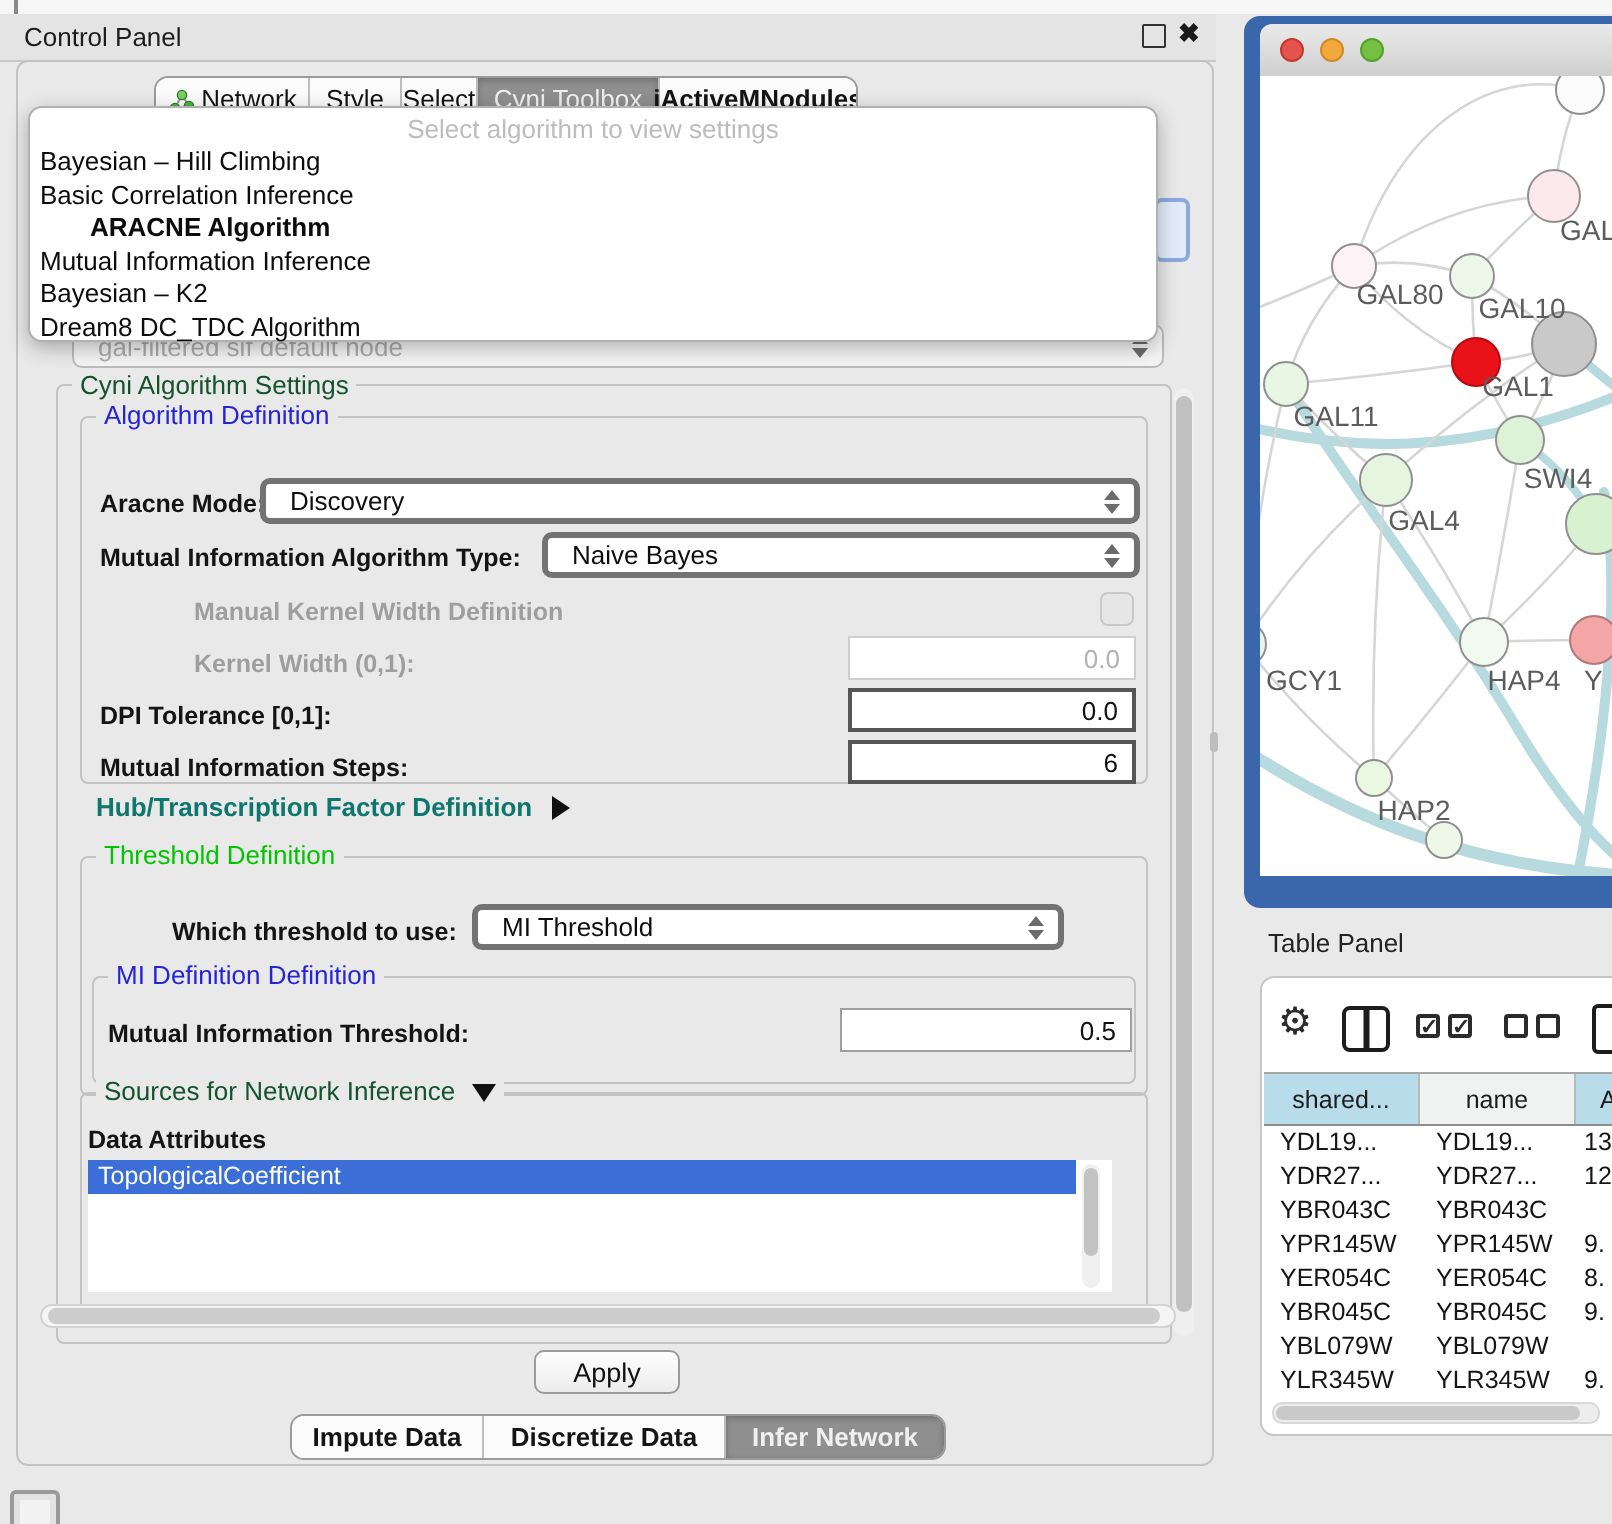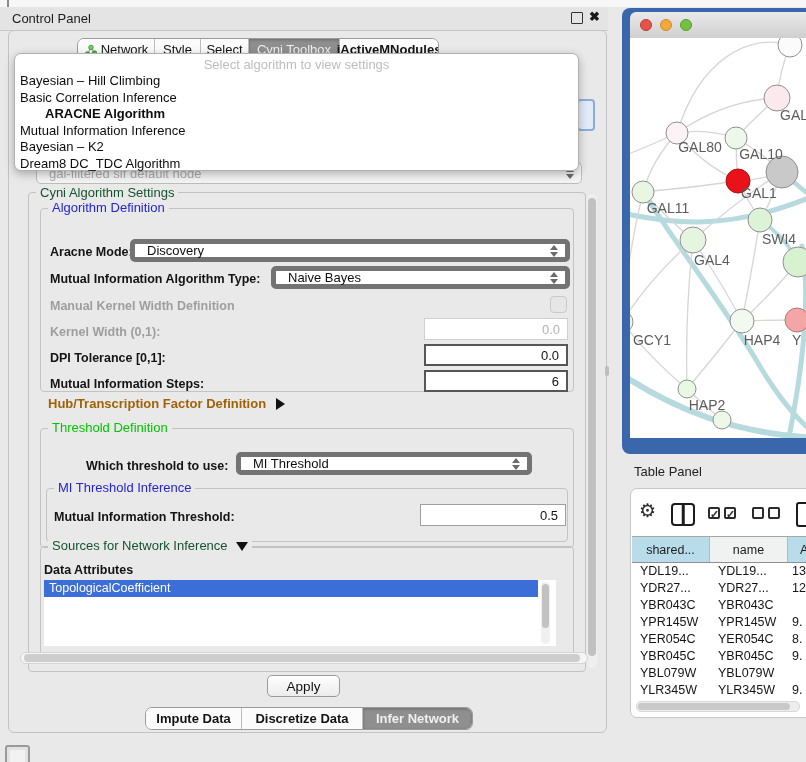--- a/index.html
+++ b/index.html
@@ -52,50 +52,50 @@
   #algdef-group{left:40px;top:208px;width:532px;height:182px;}
   #algdef-title{left:48px;top:201px;}
   #threshold-group{left:40px;top:428px;width:532px;height:118px;}
   #threshold-title{left:48px;top:421px;}
   #mi-group{left:46px;top:488px;width:520px;height:52px;}
   #mi-title{left:54px;top:481px;}
   #sources-group{left:40px;top:546px;width:532px;height:110px;}
   #sources-title{left:48px;top:539px;}
 
   .flabel{font-size:12.5px;font-weight:bold;color:#141414;white-space:nowrap;}
-  .flabel.dis{color:#9e9e9e;}
+  .flabel.dis{color:#9e9e9e;margin-left:47px;}
   #lbl-aracne{left:50px;top:245px;}
   #lbl-mitype{left:50px;top:272px;}
   #lbl-manual{left:50px;top:299px;}
   #lbl-kernel{left:50px;top:325px;}
   #lbl-dpi{left:50px;top:351px;}
   #lbl-steps{left:50px;top:377px;}
   #lbl-which{left:86px;top:459px;}
   #lbl-mit{left:54px;top:510px;}
   #lbl-dataattr{left:44px;top:563px;}
 
-  .combo{background:#fff;border:5px solid #737373;border-radius:5px;display:flex;align-items:center;
+  .combo{background:#fff;border:3px solid #737373;border-radius:5px;display:flex;align-items:center;
          font-size:13px;color:#0e0e0e;padding-left:12px;box-sizing:border-box;box-shadow:inset 0 1px 0 #fff;}
   #combo-aracne{left:130px;top:239px;width:440px;height:23px;}
   #combo-mitype{left:271px;top:266px;width:299px;height:23px;}
   #combo-which{left:236px;top:452px;width:296px;height:23px;}
   .stepper{margin-left:auto;margin-right:7px;display:flex;flex-direction:column;gap:2px;}
   .st-up{width:0;height:0;border-left:4px solid transparent;border-right:4px solid transparent;border-bottom:5px solid #6b6b6b;}
   .st-dn{width:0;height:0;border-left:4px solid transparent;border-right:4px solid transparent;border-top:5px solid #6b6b6b;}
 
   #chk-manual{left:550px;top:296px;width:15px;height:15px;background:#e6e6e6;border:1px solid #c9c9c9;border-radius:4px;}
 
   .tfield{background:#fff;font-size:13px;display:flex;align-items:center;justify-content:flex-end;
           padding-right:7px;box-sizing:border-box;color:#111;}
   #field-kernel{left:424px;top:318px;width:144px;height:22px;border:1px solid #cfcfcf;color:#b2b2b2;}
   #field-dpi{left:424px;top:344px;width:144px;height:22px;border:2px solid #565656;}
   #field-steps{left:424px;top:370px;width:144px;height:22px;border:2px solid #565656;}
   #field-mit{left:420px;top:504px;width:146px;height:22px;border:1px solid #9f9f9f;}
 
-  #hub-row{left:48px;top:396px;display:flex;align-items:center;font-size:13px;color:#a16207;font-weight:bold;}
+  #hub-row{left:48px;top:396px;display:flex;align-items:center;font-size:13px;color:#0f766e;font-weight:bold;}
   .tri-r{display:inline-block;width:0;height:0;border-left:9px solid #111;border-top:6px solid transparent;
          border-bottom:6px solid transparent;margin-left:10px;}
   .tri-d{display:inline-block;width:0;height:0;border-top:9px solid #111;border-left:6px solid transparent;
          border-right:6px solid transparent;margin-left:8px;}
 
   
   #attr-list{left:44px;top:580px;width:512px;height:66px;background:#fff;overflow:hidden;}
   .attr-row{height:16.5px;line-height:16.5px;width:494px;background:#3b6ed6;color:#fff;font-size:12.5px;padding-left:5px;box-sizing:border-box;white-space:nowrap;}
   #attr-scroll{left:541px;top:582px;width:9px;height:62px;background:#f0f0f0;border-radius:5px;}
   #attr-thumb{left:542px;top:584px;width:7px;height:44px;background:#c2c2c2;border-radius:4px;}
@@ -172,21 +172,21 @@
               <circle cx="3.5" cy="10" r="2.3" fill="#4fb53f" stroke="#2e7d26" stroke-width="0.7"></circle>
               <circle cx="7" cy="3.5" r="2.3" fill="#7ccf5e" stroke="#2e7d26" stroke-width="0.7"></circle>
               <circle cx="10.5" cy="9" r="2.3" fill="#4fb53f" stroke="#2e7d26" stroke-width="0.7"></circle>
             </svg>
           </span>
           <span>Network</span>
         </div>
         <div class="seg" style="width: 46px;">
           <span>Style</span>
         </div>
-        <div class="seg" style="width: 48px;">
+        <div class="seg" style="width: 38px;">
           <span>Select</span>
         </div>
         <div class="seg seg-sel" style="width: 91px;">
           <span>Cyni Toolbox</span>
         </div>
         <div class="seg seg-bold" style="width: 99px;">
           <span>jActiveMNodules</span>
         </div>
       </div>
 
@@ -260,21 +260,21 @@
     <div class="abs flabel" id="lbl-which">Which threshold to use:</div>
     <div class="abs combo" id="combo-which">
       <span>MI Threshold</span>
       <span class="stepper">
           <span class="st-up"></span>
           <span class="st-dn"></span>
         </span>
     </div>
 
     <div class="abs gbox" id="mi-group"></div>
-    <div class="abs gtitle t-blue" id="mi-title">MI Threshold Inference</div>
+    <div class="abs gtitle t-blue" id="mi-title">MI Definition Definition</div>
     <div class="abs flabel" id="lbl-mit">Mutual Information Threshold:</div>
     <div class="abs tfield" id="field-mit">0.5</div>
 
     <div class="abs gbox" id="sources-group"></div>
     <div class="abs gtitle t-black" id="sources-title">
       <span>Sources for Network Inference</span>
       <span class="tri-d"></span>
     </div>
     <div class="abs flabel" id="lbl-dataattr">Data Attributes</div>
     <div class="abs" id="attr-list">

